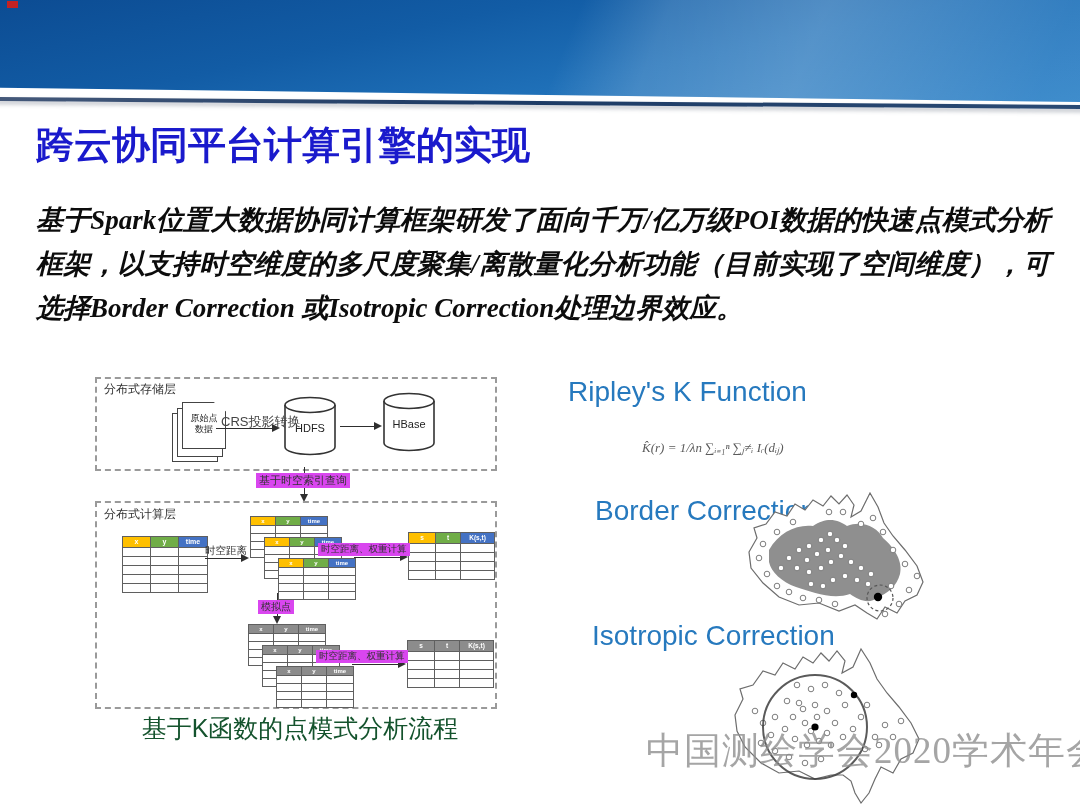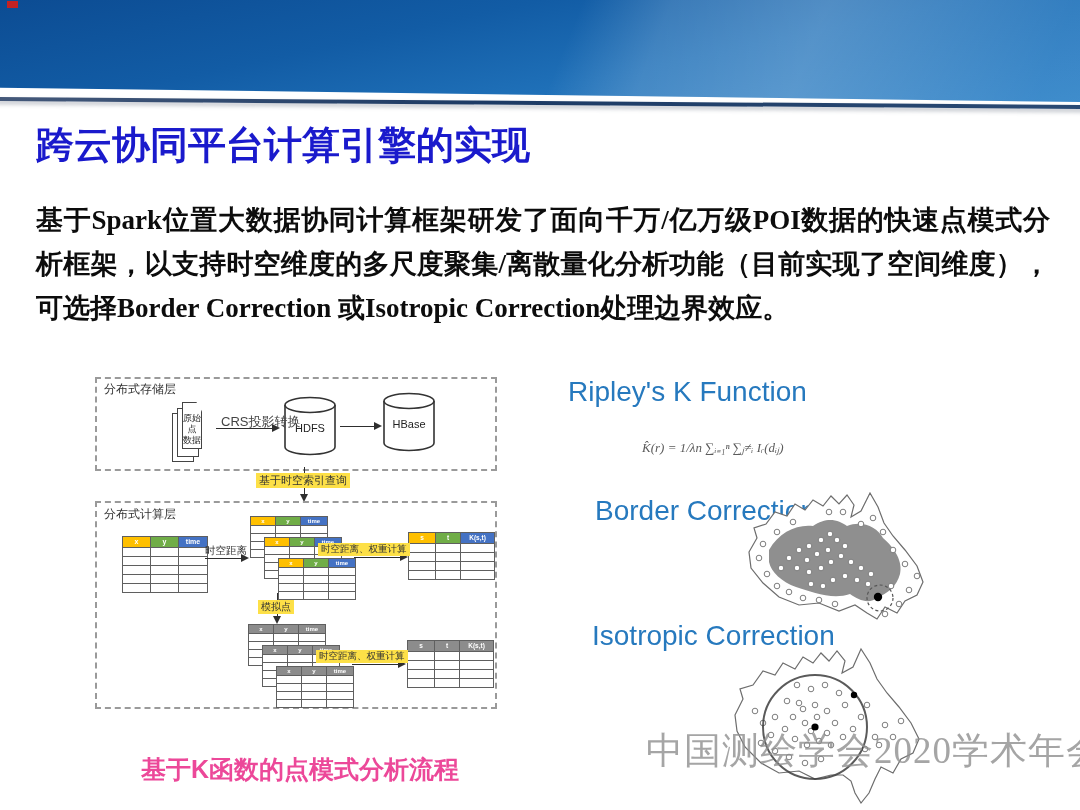--- a/index.html
+++ b/index.html
@@ -29,60 +29,60 @@
   }
   .red-artifact{position:absolute;left:7px;top:1px;width:11px;height:7px;background:#c42222;z-index:4;}
   
   .section-title{
     position:absolute;left:28px;top:120px;color:#1a1acc;
     font-size:38px;font-weight:bold;white-space:nowrap;margin-left:8px;
   }
   .body-par{
     position:absolute;left:36px;top:198px;width:1014px;
     font-family:"Liberation Serif",serif;font-size:27px;font-weight:bold;
-    color:#0c0c0c;line-height:1.63;text-align:justify;
+    color:#0c0c0c;line-height:1.63;text-align:justify;font-style:italic;
   }
   
   .dash-box{position:absolute;border:2px dashed #9a9a9a;background:transparent;}
   .layer-label{position:absolute;font-size:12px;color:#333;white-space:nowrap;}
   
   .docs{position:absolute;width:52px;height:60px;}
-  .page{position:absolute;width:20px;height:47px;background:#fff;border:1px solid #444;
+  .page{position:absolute;width:44px;height:47px;background:#fff;border:1px solid #444;
         clip-path:polygon(0 0,72% 0,100% 20%,100% 100%,0 100%);}
   .page.p1{left:0;top:11px;}
   .page.p2{left:5px;top:6px;}
   .page.p3{left:10px;top:0;}
   .page.p3 span{display:block;text-align:center;font-size:9px;line-height:11px;color:#222;}
   .page.p3{padding-top:10px;box-sizing:border-box;}
   
   .cyl{position:absolute;width:54px;height:60px;}
   .cyl-label{position:absolute;left:0;top:26px;width:54px;text-align:center;font-size:11px;color:#222;}
   
   .hline{position:absolute;height:0;border-top:1.5px solid #2e2e2e;}
   .hline.arr::after{content:'';position:absolute;right:-2px;top:-5px;
     border-left:8px solid #2e2e2e;border-top:4.5px solid transparent;border-bottom:4.5px solid transparent;}
   .vline{position:absolute;width:0;border-left:1.5px solid #2e2e2e;}
   .vline.arr::after{content:'';position:absolute;bottom:-2px;left:-5px;
     border-top:8px solid #2e2e2e;border-left:4.5px solid transparent;border-right:4.5px solid transparent;}
   .flow-label{position:absolute;color:#333;white-space:nowrap;z-index:5;}
-  .bgw{background:#fde047;padding:0 3px;}
+  .bgw{background:#d946ef;padding:0 3px;}
   
   table.mt{position:absolute;border-collapse:collapse;background:#fff;}
   .mt th,.mt td{border:1px solid #5f5f5f;padding:0;}
   .mt th{color:#fff;font-weight:bold;font-size:7px;line-height:10px;height:10px;text-align:center;}
   .mt td{height:8px;}
   .mt .w27{width:27px}.mt .w28{width:28px}
   table.mt-s th{font-size:6px;line-height:8px;height:8px;}
   table.mt-s td{height:7px;}
   .mt-s .w24{width:24px}.mt-s .w26{width:26px}
   .mt .wa{width:26px}.mt .wb{width:24px}.mt .wc{width:33px}
   .hy{background:#FFC000;}.hg{background:#70AD47;}.hb{background:#4472C4;}.hgr{background:#8C8C8C;}
   
-  .caption{position:absolute;left:128px;top:753px;width:344px;text-align:center;
-    font-size:25px;font-weight:700;color:#ec4899;white-space:nowrap;}
+  .caption{position:absolute;left:128px;top:712px;width:344px;text-align:center;
+    font-size:25px;font-weight:400;color:#14532d;white-space:nowrap;}
   .rc-title{position:absolute;color:#2679BE;font-size:28px;white-space:nowrap;}
   .formula{position:absolute;left:642px;top:438px;width:240px;font-family:"Liberation Serif",serif;
     font-size:13px;font-style:italic;color:#5a5a5a;white-space:nowrap;}
   .watermark{position:absolute;left:646px;top:726px;z-index:60;
     font-family:"Liberation Serif",serif;font-size:37px;color:#8f8f8f;opacity:.8;
     letter-spacing:1px;white-space:nowrap;}
   svg{position:absolute;overflow:visible;}
 </style>
 </head>
 <body>

